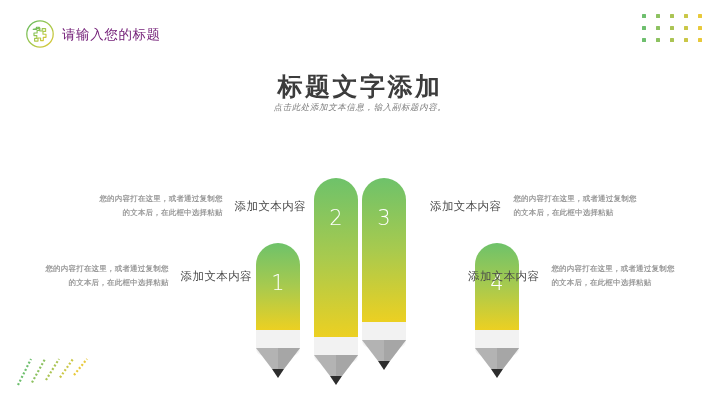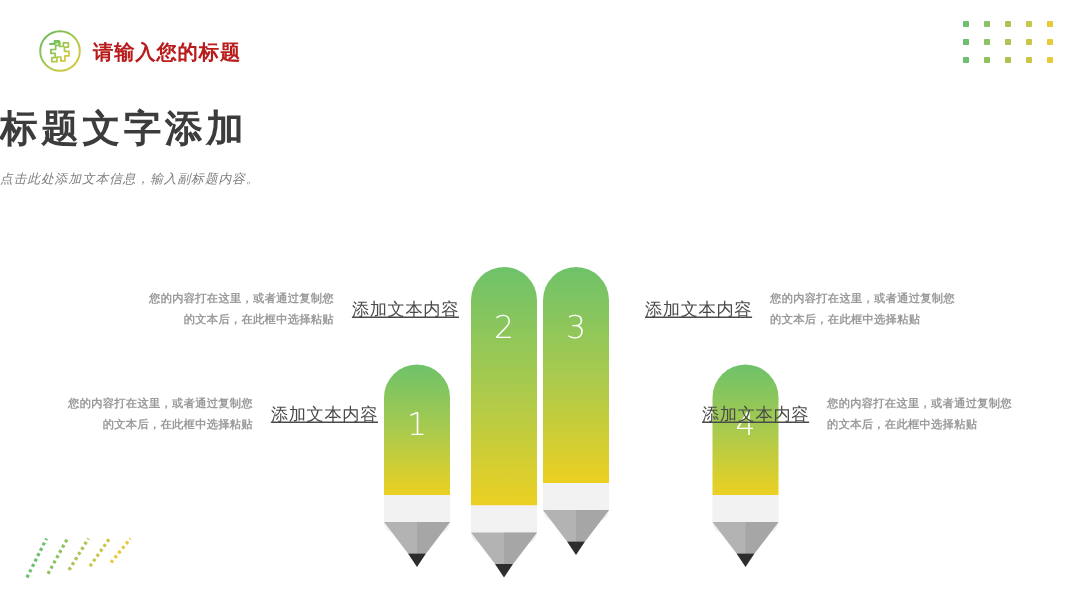--- a/index.html
+++ b/index.html
@@ -30,22 +30,22 @@
     position: absolute;
     left: 25px; top: 19px;
     width: 30px; height: 30px;
   }
   .logo-wrap svg { display: block; width: 30px; height: 30px; }
 
   .header-title {
     position: absolute;
     left: 62px; top: 26px;
     font-size: 13.5px;
-    font-weight: bold;
-    color: #b91c1c;
+    font-weight: normal;
+    color: #701a75;
     letter-spacing: 0.6px;
     white-space: nowrap;
   }
 
   
   .dot-grid {
     position: absolute;
     right: 8px; top: 14px;
     display: grid;
     grid-template-columns: repeat(5, 14px);
@@ -63,31 +63,31 @@
     left: 12px; bottom: 16px;
     width: 78px; height: 34px;
   }
   .stripes svg { display: block; }
 
   
   .title-block {
     position: absolute;
     left: 0; top: 70px;
     width: 720px;
-    text-align: left;
+    text-align: center;
   }
   .main-title {
     font-size: 25px;
     font-weight: bold;
     color: #3c3c3c;
     letter-spacing: 2.5px;
     line-height: 32px;
   }
   .sub-title {
-    margin-top: 12px;
+    margin-top: 0;
     font-size: 8.5px;
     color: #7d7d7d;
     font-style: italic;
     letter-spacing: 0.6px;
   }
 
   
   .pencils {
     position: absolute;
     left: 0; top: 0;
@@ -130,21 +130,20 @@
     font-weight: bold;
   }
   .row.left  .body-text { text-align: right; }
   .row.right .body-text { text-align: left; }
 
   .label-text {
     font-size: 11.5px;
     color: #4a4a4a;
     letter-spacing: 0.4px;
     white-space: nowrap;
-    text-decoration: underline;
   }
   .row.left  .label-text { margin-left: 12px; }
   .row.right .label-text { margin-right: 12px; }
 </style>
 </head>
 <body>
 
 <div id="slide">
 
   <div class="header">

